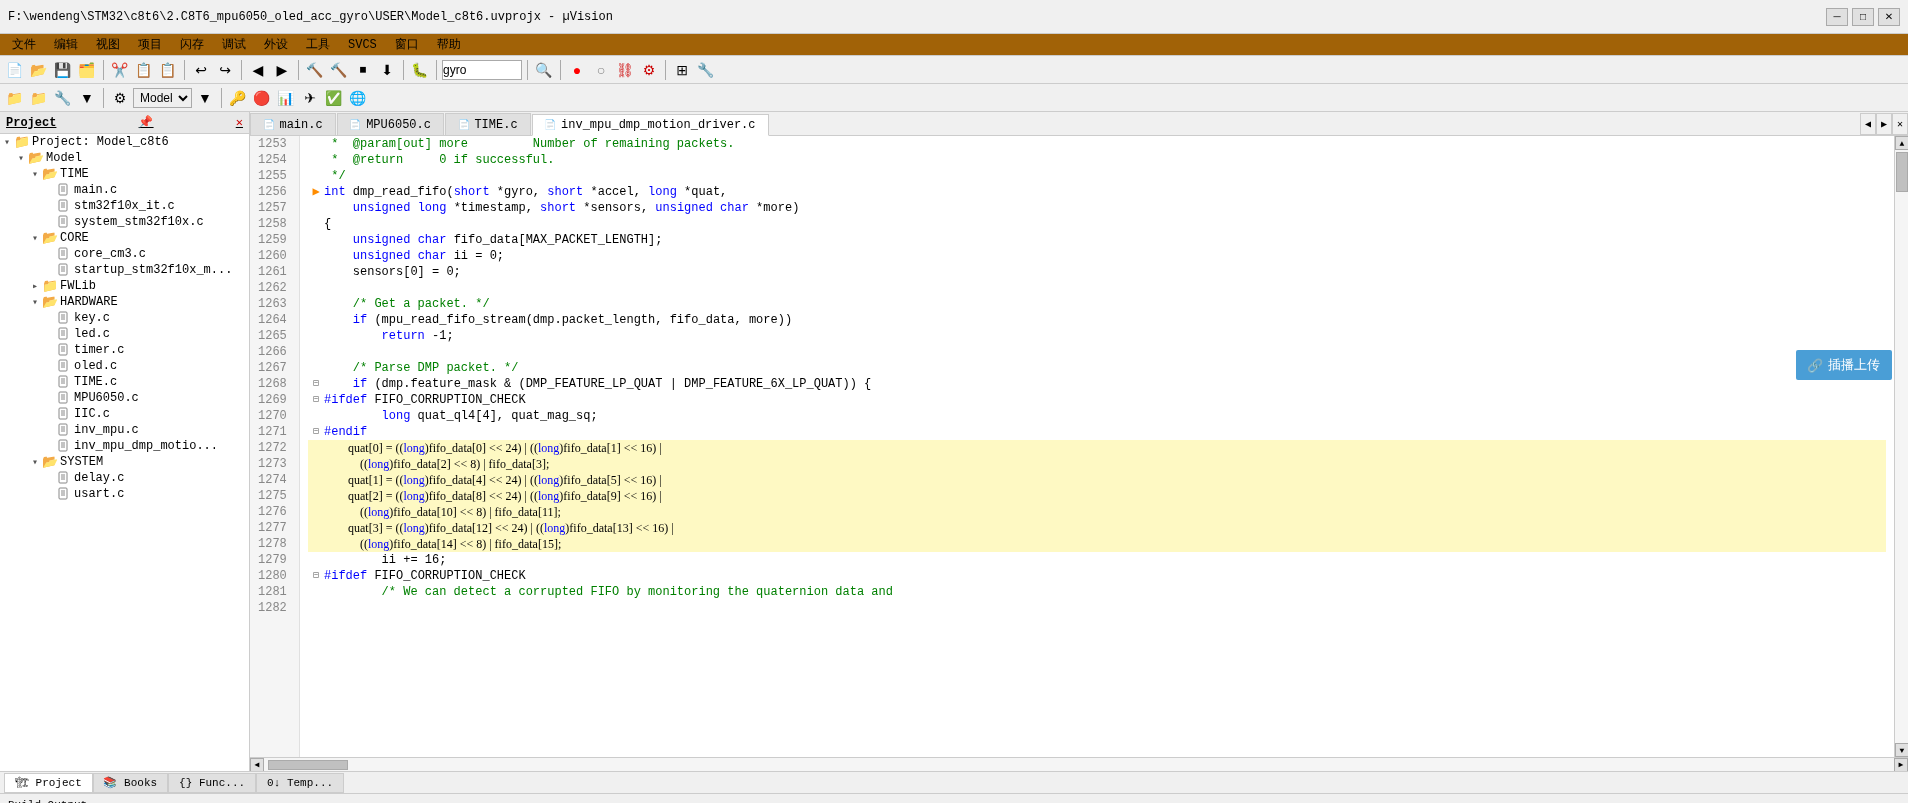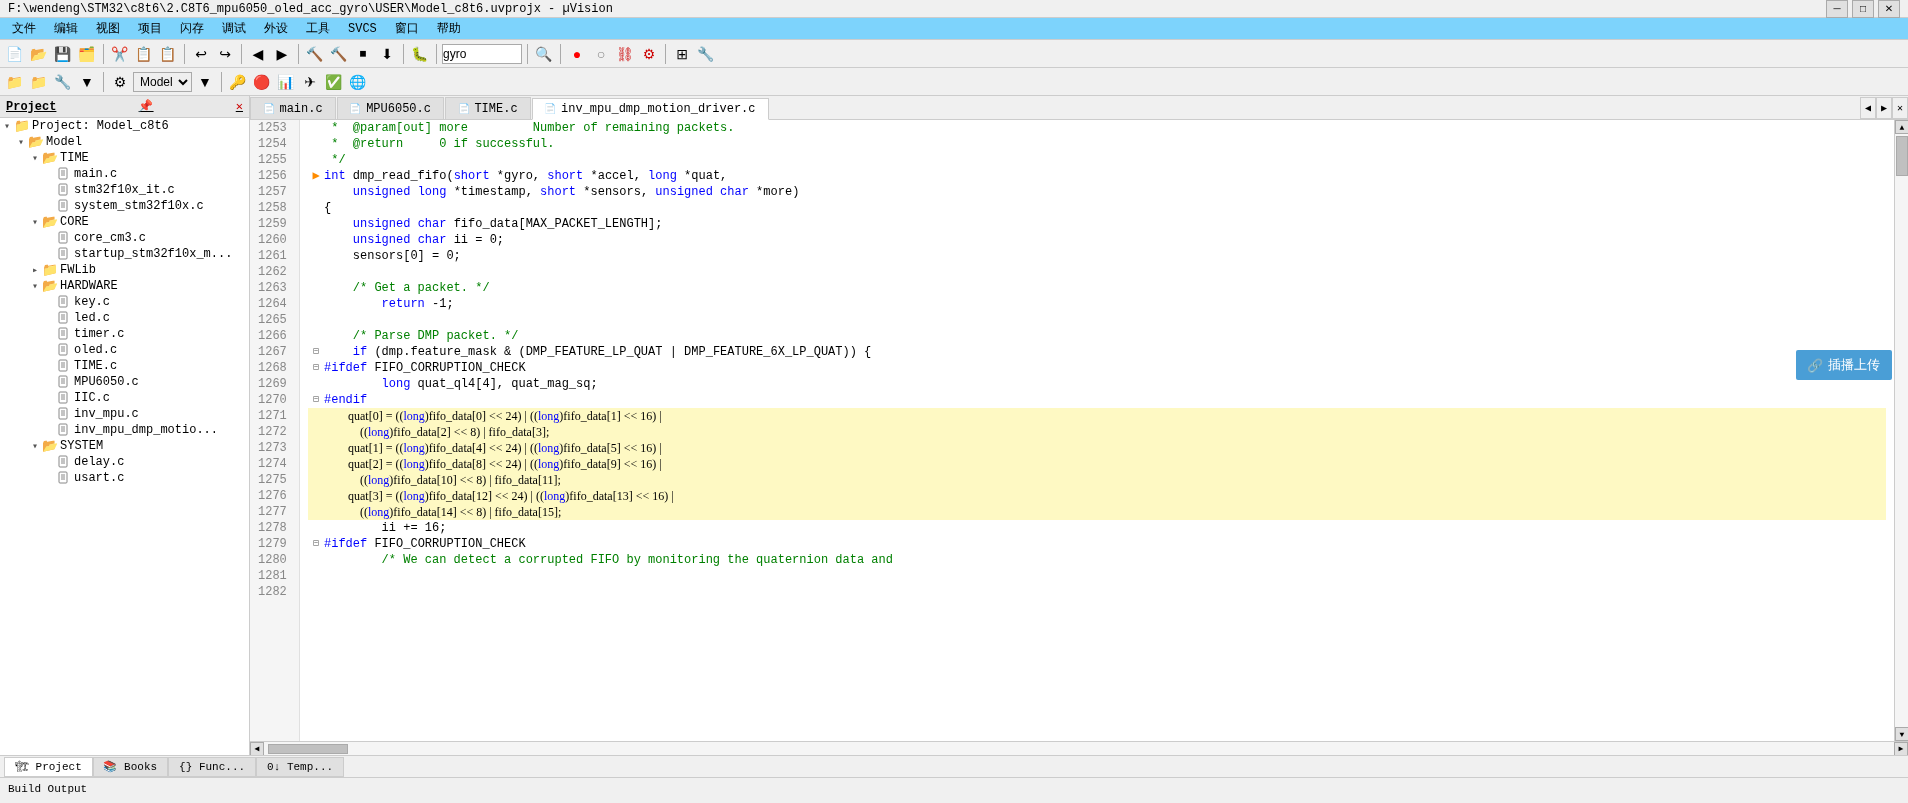--- a/index.html
+++ b/index.html
@@ -1,34 +1,34 @@
 <!DOCTYPE html>
 <html><head>
   <meta charset="utf-8">
   <style>
     * { margin: 0; padding: 0; box-sizing: border-box; }
     body { font-family: 'Courier New', monospace; font-size: 12px; background: #f0f0f0; overflow: hidden; width: 1908px; height: 803px; }
 
     
     .title-bar {
       background: #f0f0f0;
-      height: 18px;
+      height: 34px;
       display: flex;
       align-items: center;
       padding: 0 8px;
       font-size: 12px;
       border-bottom: 1px solid #ccc;
       justify-content: space-between;
     }
     .title-bar-controls { display: flex; gap: 4px; }
     .title-btn { width: 22px; height: 18px; border: 1px solid #aaa; background: #e0e0e0; cursor: pointer; display: flex; align-items: center; justify-content: center; font-size: 10px; }
 
     
     .menu-bar {
-      background: #7dd3fc;
+      background: #a16207;
       height: 22px;
       display: flex;
       align-items: center;
       padding: 0 4px;
       border-bottom: 1px solid #ccc;
       gap: 2px;
     }
     .menu-item { padding: 2px 8px; font-size: 12px; cursor: pointer; }
 
     
@@ -679,20 +679,21 @@
           <div class="code-line"><span class="breakpoint-col"></span><span style="color: rgb(0, 128, 0);"> *  @return     0 if successful.</span></div>
           <div class="code-line"><span class="breakpoint-col"></span><span style="color: rgb(0, 128, 0);"> */</span></div>
           <div class="code-line"><span class="breakpoint-col"><span style="color:#ff8c00;font-size:12px;">▶</span></span><span><span style="color:#0000ff;">int</span> dmp_read_fifo(<span style="color:#0000ff;">short</span> *gyro, <span style="color:#0000ff;">short</span> *accel, <span style="color:#0000ff;">long</span> *quat,</span></div>
           <div class="code-line"><span class="breakpoint-col"></span><span>    <span style="color:#0000ff;">unsigned</span> <span style="color:#0000ff;">long</span> *timestamp, <span style="color:#0000ff;">short</span> *sensors, <span style="color:#0000ff;">unsigned</span> <span style="color:#0000ff;">char</span> *more)</span></div>
           <div class="code-line"><span class="breakpoint-col"></span><span>{</span></div>
           <div class="code-line"><span class="breakpoint-col"></span><span>    <span style="color:#0000ff;">unsigned</span> <span style="color:#0000ff;">char</span> fifo_data[MAX_PACKET_LENGTH];</span></div>
           <div class="code-line"><span class="breakpoint-col"></span><span>    <span style="color:#0000ff;">unsigned</span> <span style="color:#0000ff;">char</span> ii = 0;</span></div>
           <div class="code-line"><span class="breakpoint-col"></span><span>    sensors[0] = 0;</span></div>
           <div class="code-line"><span class="breakpoint-col"></span><span></span></div>
           <div class="code-line"><span class="breakpoint-col"></span><span style="color: rgb(0, 128, 0);">    /* Get a packet. */</span></div>
+          <div class="code-line"><span class="breakpoint-col"></span><span>    <span style="color:#0000ff;">if</span> (mpu_read_fifo_stream(dmp.packet_length, fifo_data, more))</span></div>
           <div class="code-line"><span class="breakpoint-col"></span><span>        <span style="color:#0000ff;">return</span> -1;</span></div>
           <div class="code-line"><span class="breakpoint-col"></span><span></span></div>
           <div class="code-line"><span class="breakpoint-col"></span><span style="color: rgb(0, 128, 0);">    /* Parse DMP packet. */</span></div>
           <div class="code-line"><span class="breakpoint-col"><span style="color:#888;font-size:10px;cursor:pointer;">⊟</span></span><span>    <span style="color:#0000ff;">if</span> (dmp.feature_mask &amp; (DMP_FEATURE_LP_QUAT | DMP_FEATURE_6X_LP_QUAT)) {</span></div>
           <div class="code-line"><span class="breakpoint-col"><span style="color:#888;font-size:10px;cursor:pointer;">⊟</span></span><span><span style="color:#0000ff;">#ifdef</span> FIFO_CORRUPTION_CHECK</span></div>
           <div class="code-line"><span class="breakpoint-col"></span><span>        <span style="color:#0000ff;">long</span> quat_ql4[4], quat_mag_sq;</span></div>
           <div class="code-line"><span class="breakpoint-col"><span style="color:#888;font-size:10px;cursor:pointer;">⊟</span></span><span><span style="color:#0000ff;">#endif</span></span></div>
           <div class="code-line highlighted"><span class="breakpoint-col"></span><span>        quat[0] = ((<span style="color:#0000ff;">long</span>)fifo_data[0] &lt;&lt; 24) | ((<span style="color:#0000ff;">long</span>)fifo_data[1] &lt;&lt; 16) |</span></div>
           <div class="code-line highlighted"><span class="breakpoint-col"></span><span>            ((<span style="color:#0000ff;">long</span>)fifo_data[2] &lt;&lt; 8) | fifo_data[3];</span></div>
           <div class="code-line highlighted"><span class="breakpoint-col"></span><span>        quat[1] = ((<span style="color:#0000ff;">long</span>)fifo_data[4] &lt;&lt; 24) | ((<span style="color:#0000ff;">long</span>)fifo_data[5] &lt;&lt; 16) |</span></div>

